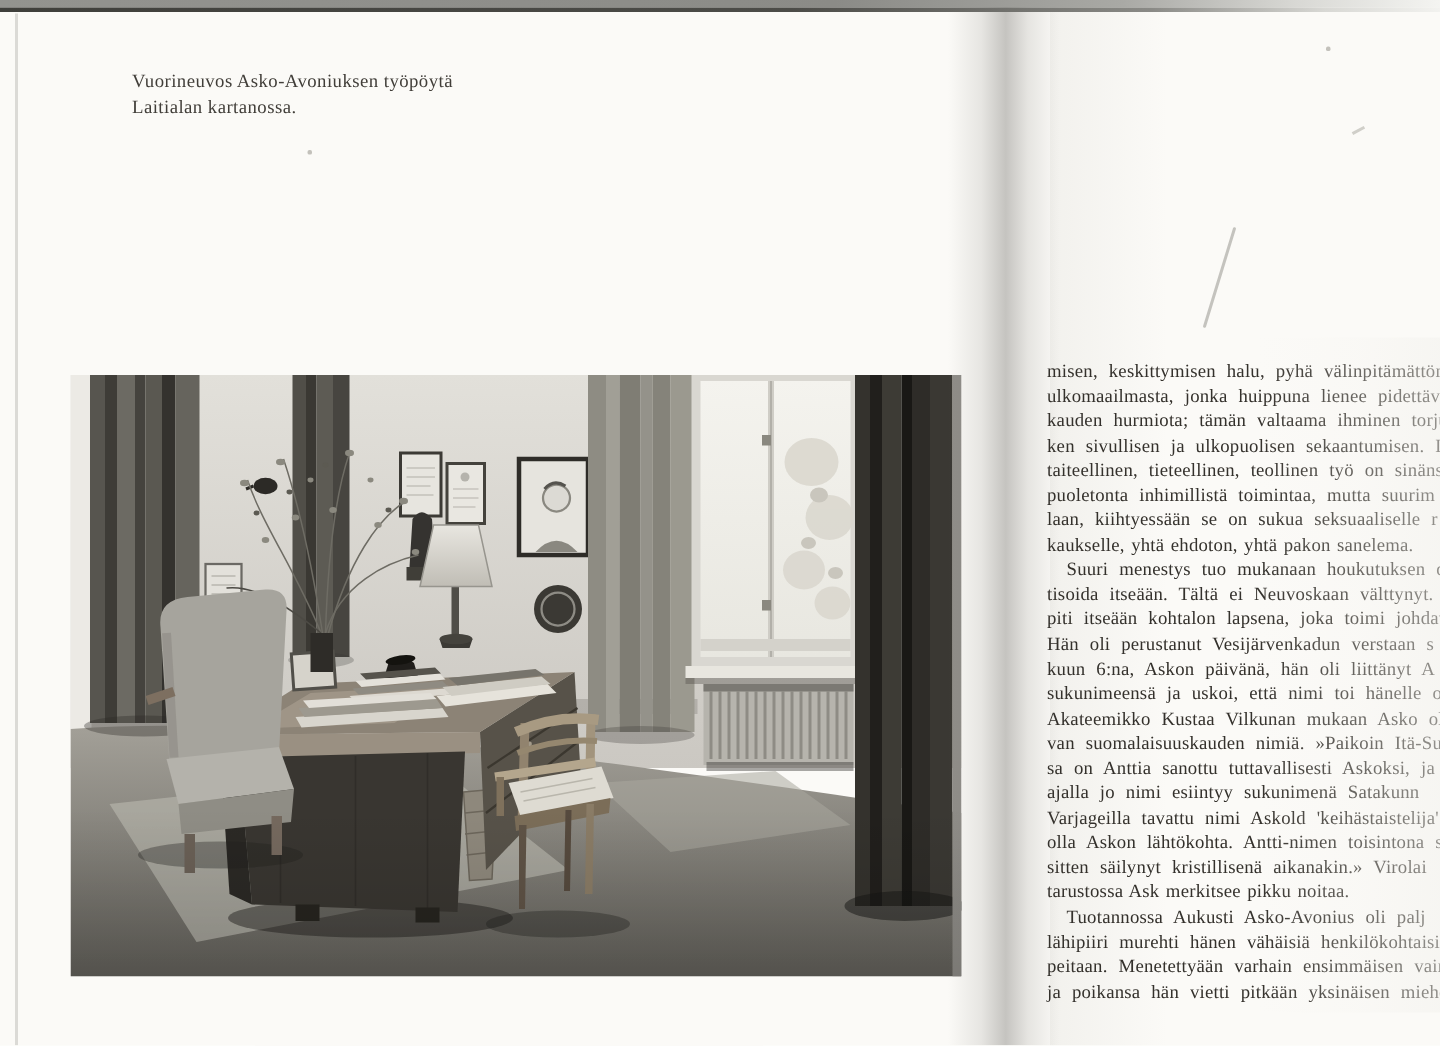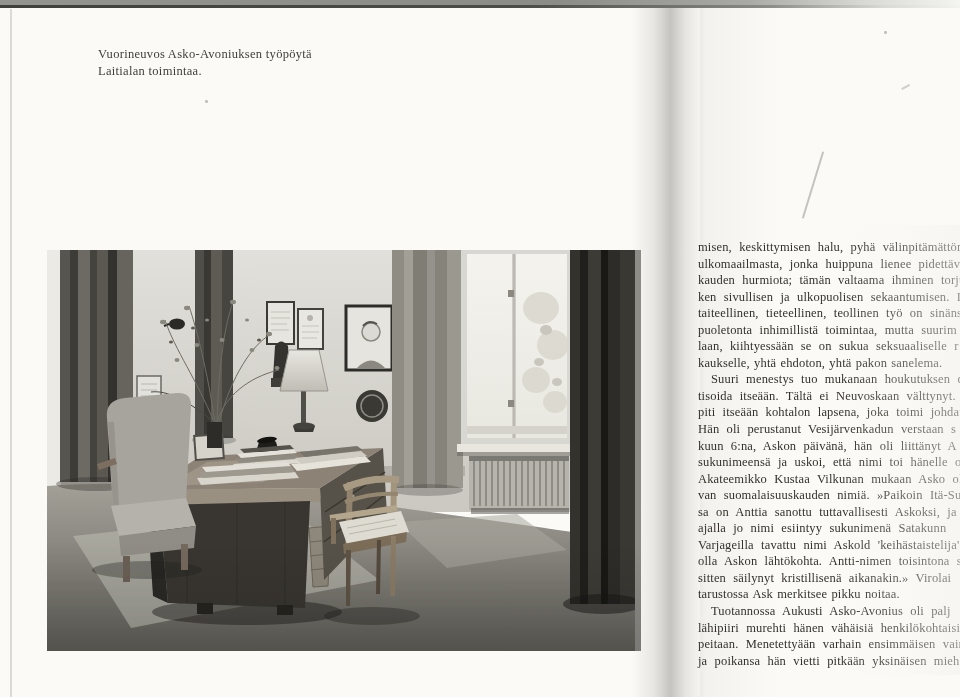--- a/index.html
+++ b/index.html
@@ -9,21 +9,21 @@
   
   .top-strip{position:absolute;left:0;top:0;width:100%;z-index:6;}
   .top-strip .s1{height:5px;background:linear-gradient(to right,#93938f,#8b8b87 58%,#a9a9a5 78%,#d8d8d4 90%,#f4f4f1);}
   .top-strip .s2{height:2.5px;background:linear-gradient(to right,#3f3f3b,#4c4c48 55%,#8a8a86 80%,#d8d8d4 92%,#f2f2ef);}
 
   
   .page-edge{position:absolute;left:10px;top:9px;bottom:0;width:2px;background:#dbdad6;z-index:1;}
 
   
   .left-page{position:absolute;left:0;top:0;width:660px;height:697px;z-index:2;}
-  .caption{position:absolute;left:98px;top:46px;font-size:12.5px;line-height:16.5px;
+  .caption{position:absolute;left:88px;top:46px;font-size:12.5px;line-height:16.5px;
            letter-spacing:.3px;color:#413e39;}
   .photo-wrap{position:absolute;left:47px;top:250px;width:594px;height:401px;}
   .photo-wrap svg{display:block;width:100%;height:100%;}
 
   
   .right-page-bg{position:absolute;left:700px;top:0;right:0;bottom:0;
                  background:linear-gradient(to right,#f2f1ed,#fbfaf7 30%);z-index:1;}
   .gutter{position:absolute;left:632px;top:0;width:74px;height:100%;z-index:3;
           background:linear-gradient(to right,rgba(255,255,255,0) 0%,rgba(124,122,116,.16) 30%,
                      rgba(93,91,86,.34) 52%,rgba(133,131,125,.18) 72%,rgba(255,255,255,0) 100%);}
@@ -58,21 +58,21 @@
   <div class="right-page-bg"></div>
   <div class="gutter"></div>
   <div class="scratch"></div>
   <div class="scratch2"></div>
   <div class="speck a"></div>
   <div class="speck b"></div>
 
   <div class="left-page">
     <div class="caption">
       <div>Vuorineuvos Asko-Avoniuksen työpöytä</div>
-      <div>Laitialan toimintaa.</div>
+      <div>Laitialan kartanossa.</div>
     </div>
 
     <div class="photo-wrap">
       <svg viewBox="0 0 594 401" preserveAspectRatio="none" role="img" aria-label="Black-and-white photograph of a manor office: dark wooden desk stacked with books and papers, grey upholstered chair, wooden armchair with light cushion, tall dark curtains, bright window with radiator below, framed portrait, diplomas, medallion and table lamp along the wall, and a sprig plant on the desk.">
         <defs>
           <linearGradient id="wall" x1="0" y1="0" x2="0" y2="1">
             <stop offset="0" stop-color="#e2e0da"></stop>
               <stop offset="1" stop-color="#cbc8c2"></stop>
           </linearGradient>
           <linearGradient id="floor" x1="0" y1="0" x2="0" y2="1">

